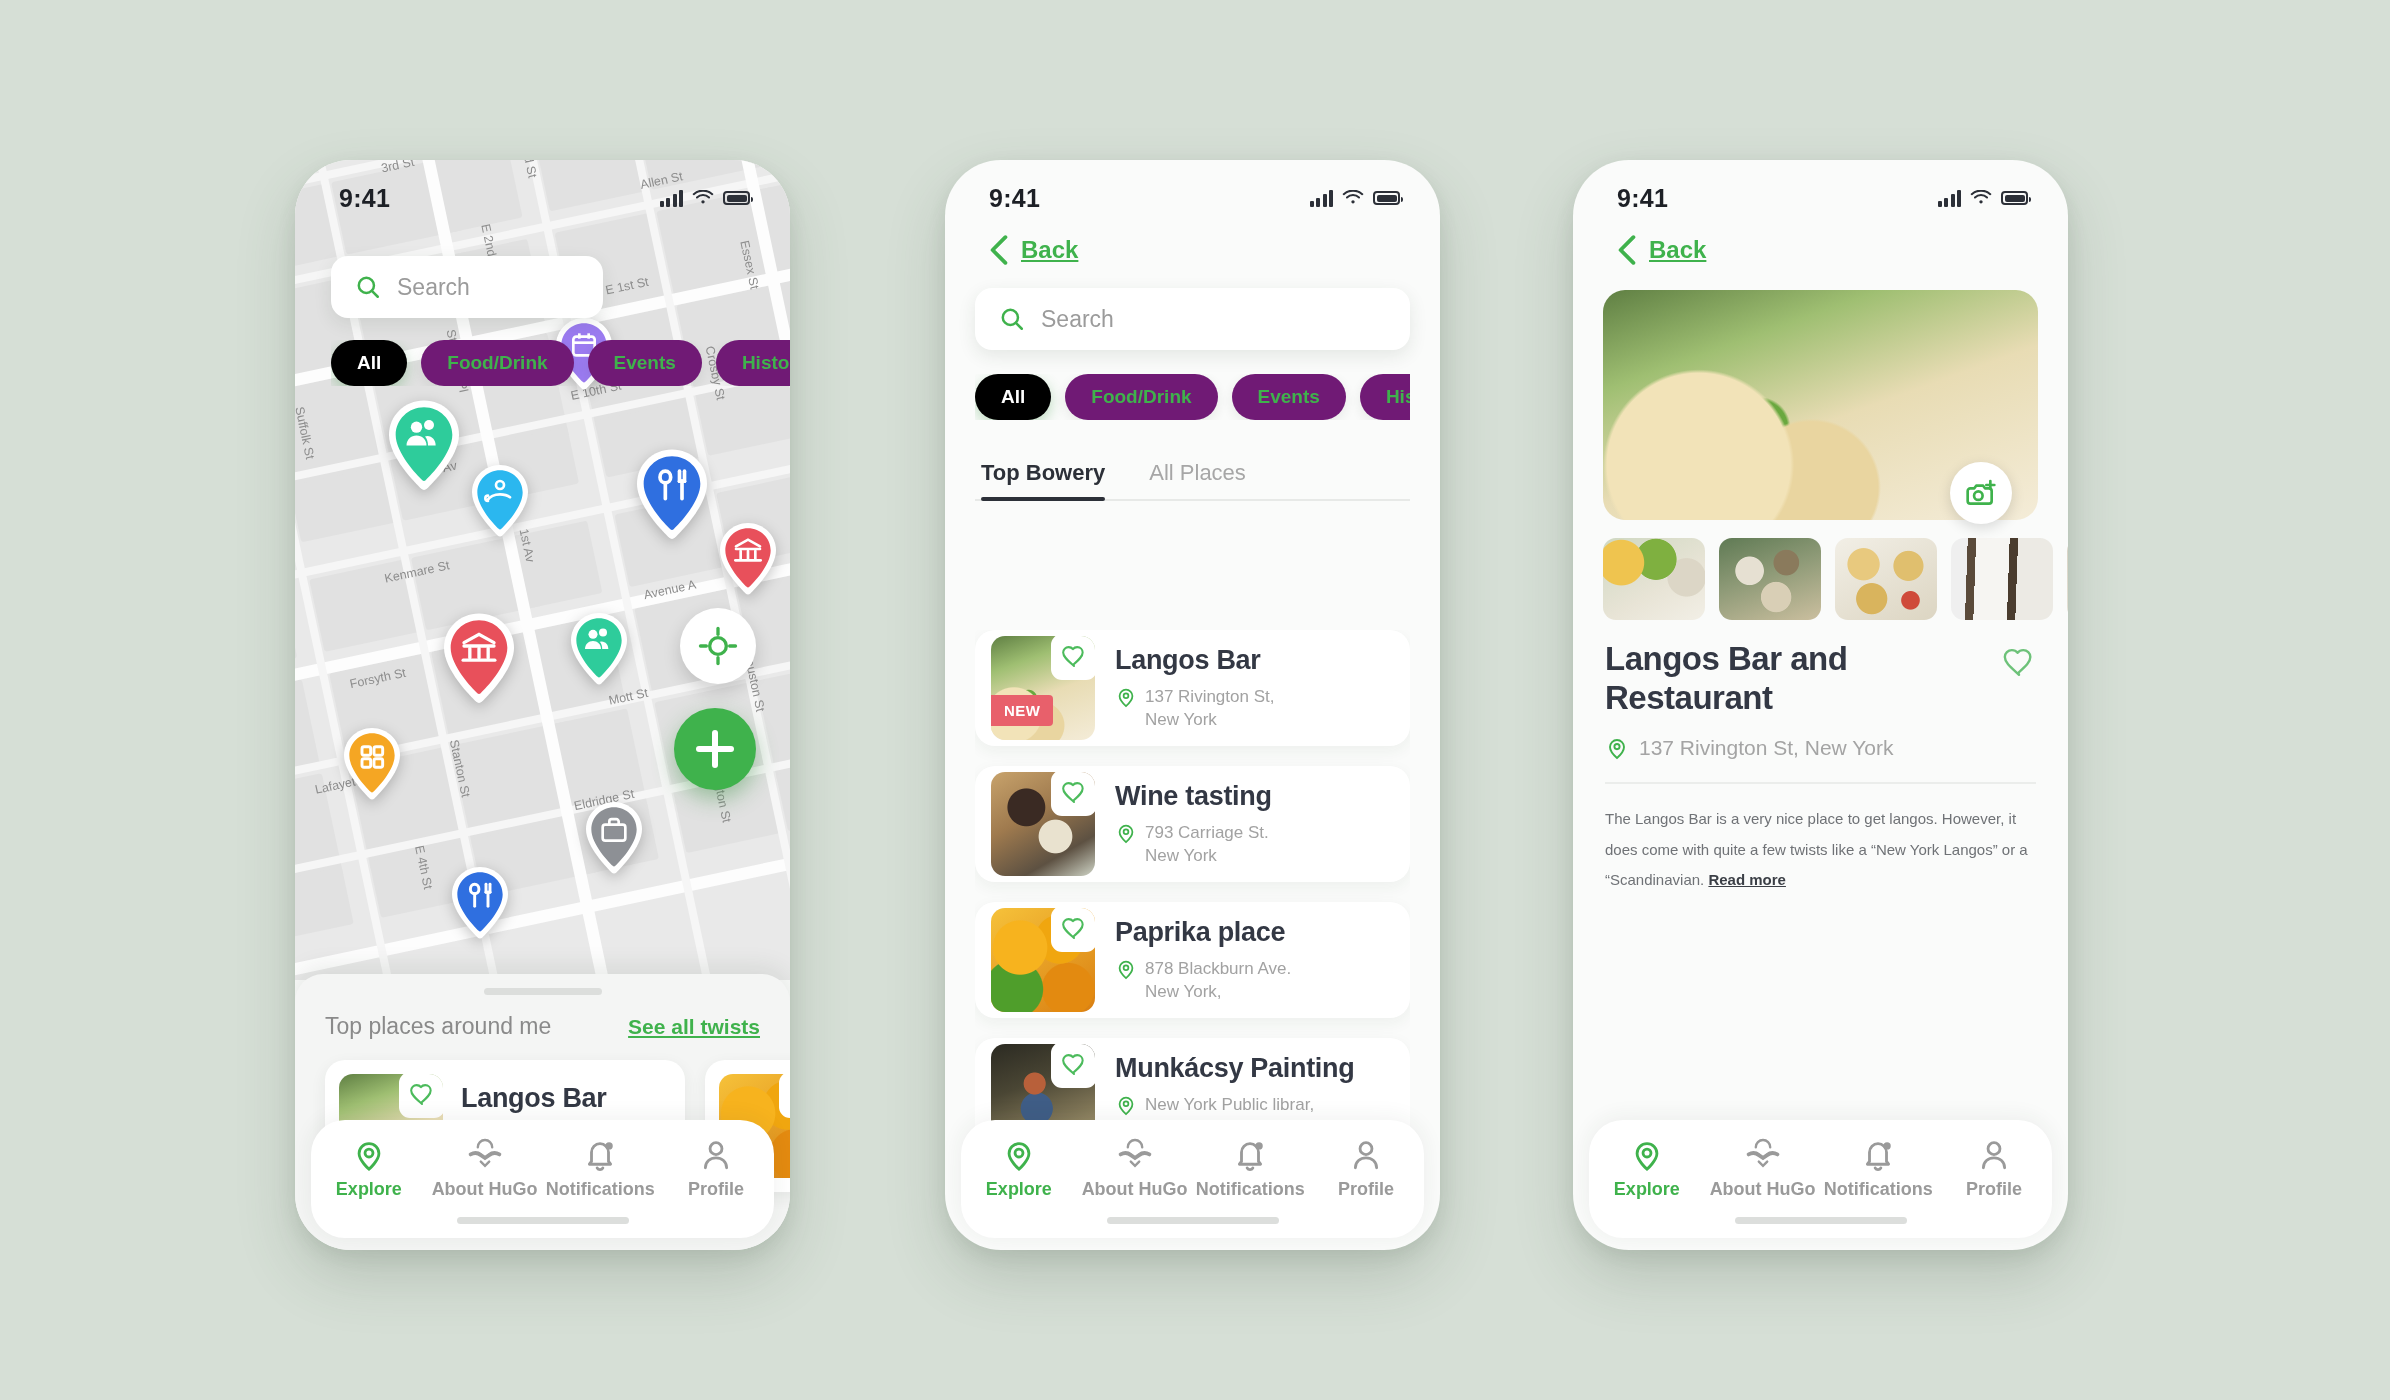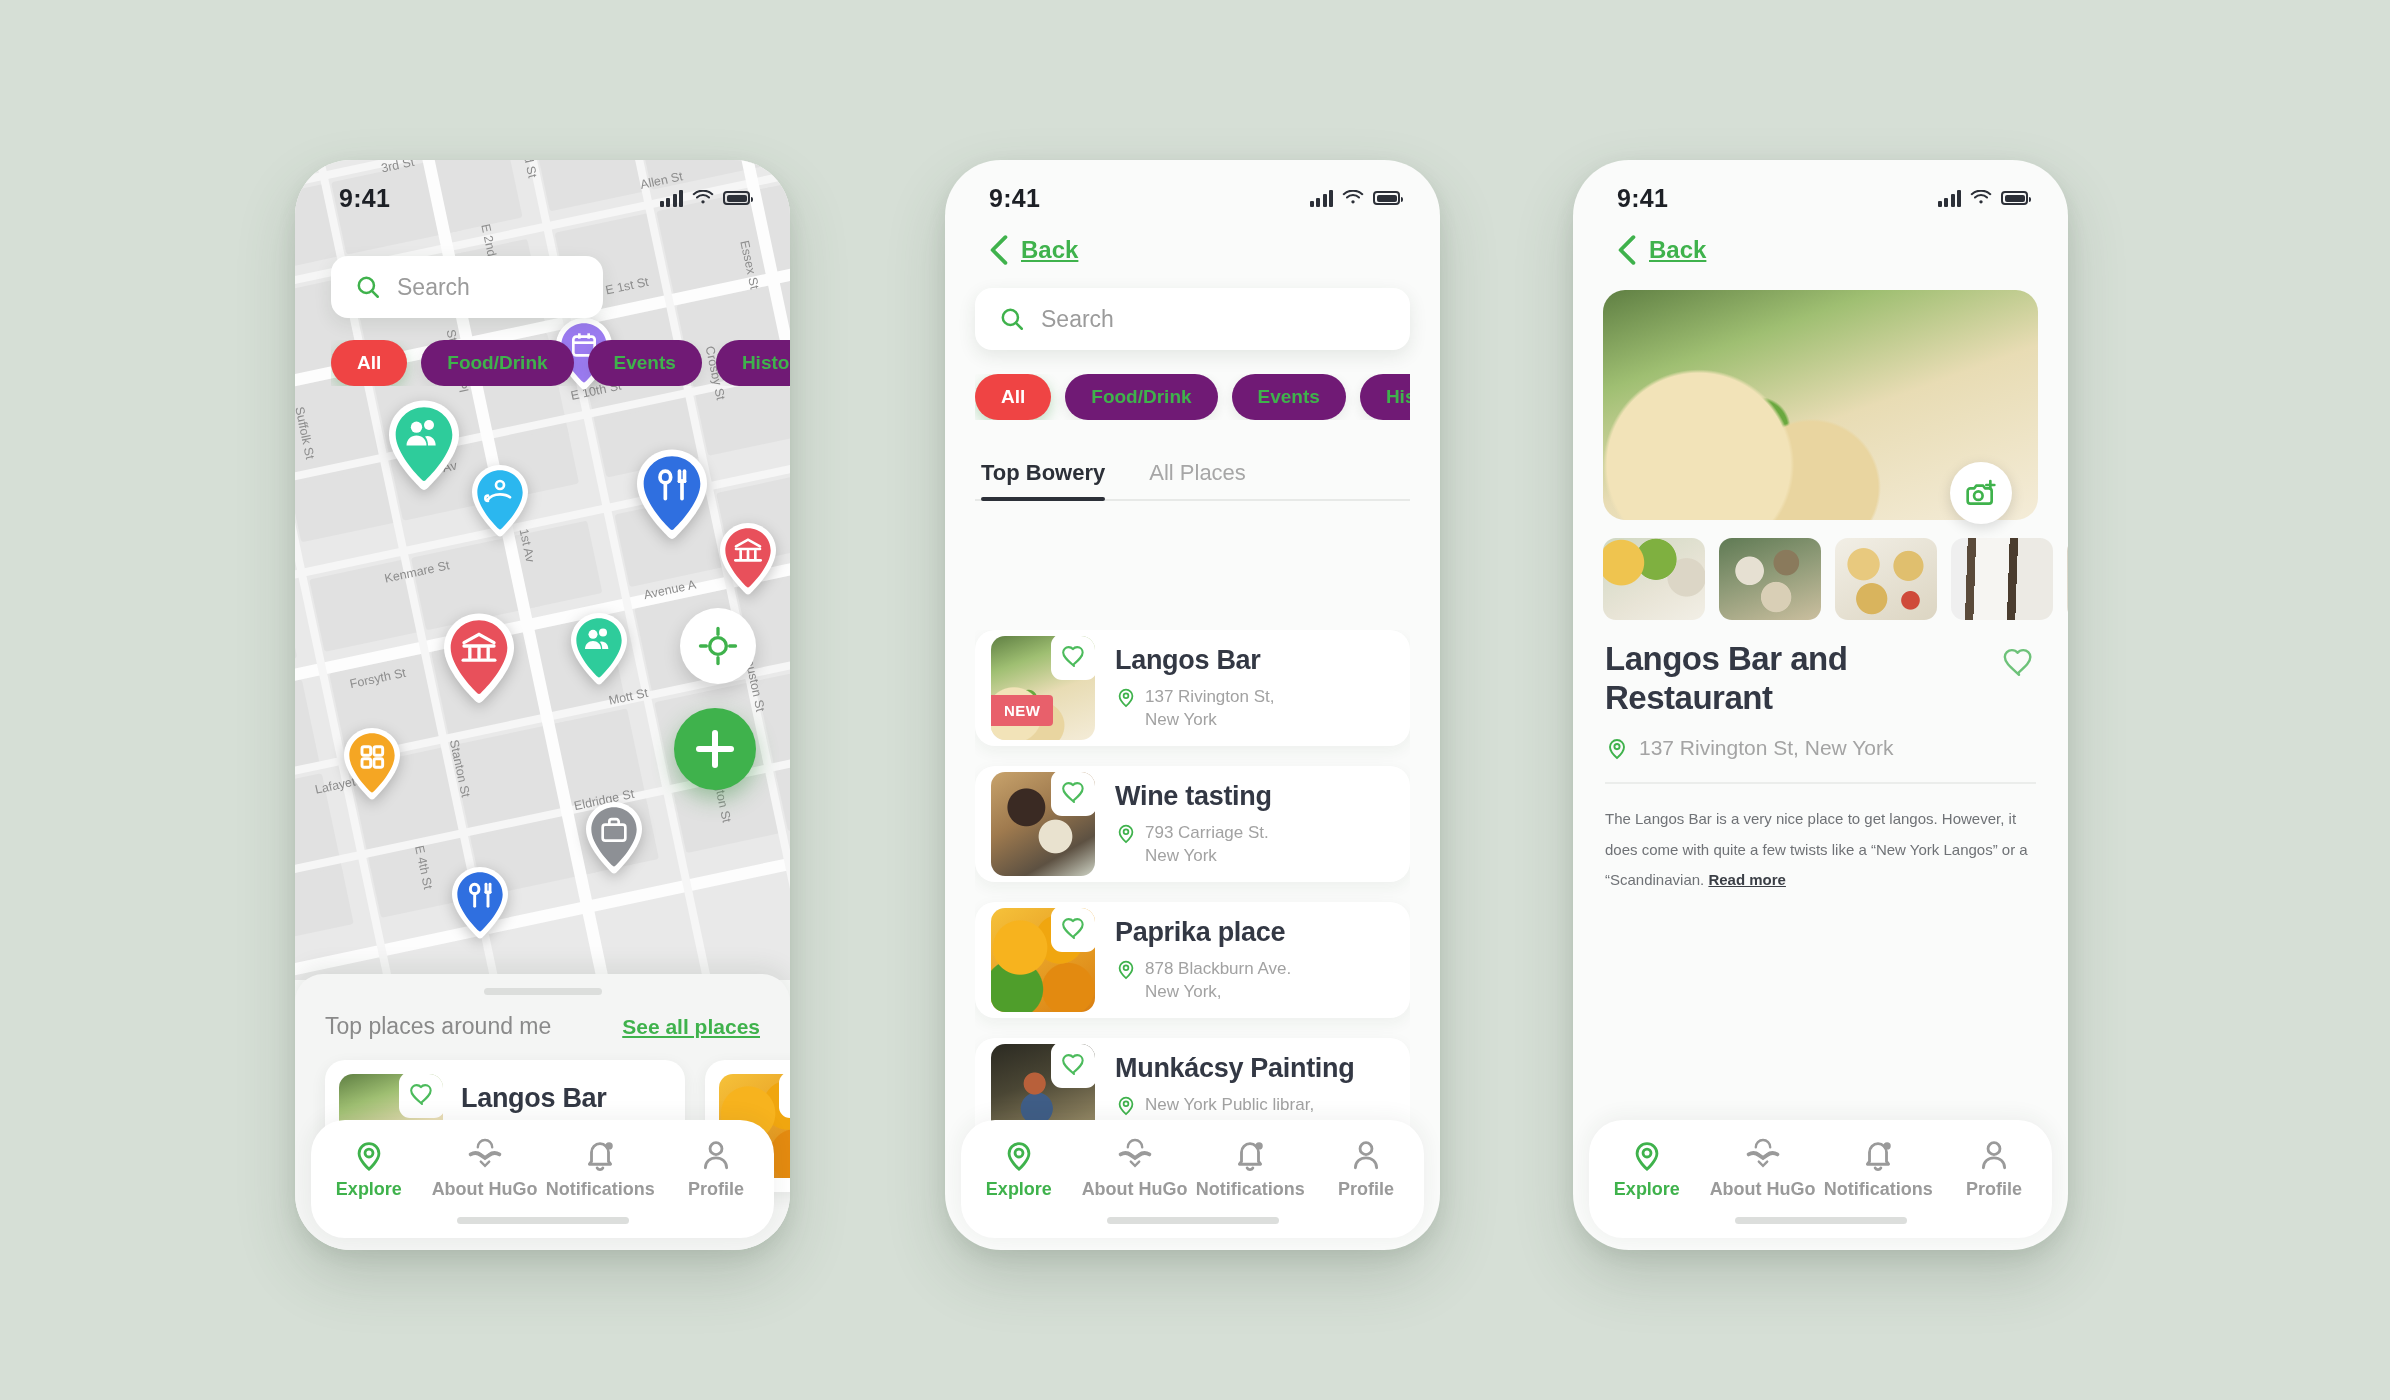--- a/index.html
+++ b/index.html
@@ -81,21 +81,21 @@
     box-shadow: 0 6px 18px rgba(40,60,40,.10);
   }
   .search-ph { color:#9b9b9b; font-size:23px; }
   .chips { display:flex; gap:14px; overflow:hidden; }
   .chip {
     height: 46px; padding: 0 26px; border-radius: 23px; background:#701a75;
     display:flex; align-items:center; justify-content:center;
     color:#3fb24c; font-size:19px; font-weight:bold; white-space:nowrap;
     box-shadow:0 4px 12px rgba(40,60,40,.09);
   }
-  .chip.active { background:#ef4444; color:#fff; box-shadow:0 5px 14px rgba(50,150,60,.3); }
+  .chip.active { background:#000000; color:#fff; box-shadow:0 5px 14px rgba(50,150,60,.3); }
 
   
   .sheet {
     position:absolute; left:0; right:0; bottom:0; height:276px;
     background:#f4f5f4; border-radius:28px 28px 0 0;
     box-shadow:0 -6px 24px rgba(40,60,40,.10); z-index:25; padding: 0 30px;
   }
   .grabber { width:118px; height:7px; background:#dcdedc; border-radius:4px; margin:14px auto 0; }
   .sheet-head { display:flex; align-items:baseline; justify-content:space-between; margin-top:18px; }
   .sheet-title { font-size:23px; color:#8a8a8a; }
@@ -445,21 +445,21 @@
             <div class="chip">Food/Drink</div>
             <div class="chip">Events</div>
             <div class="chip">Historic</div>
           </div>
     </div>
 
     <div class="sheet">
       <div class="grabber"></div>
       <div class="sheet-head">
         <div class="sheet-title">Top places around me</div>
-        <div class="see-all">See all places</div>
+        <div class="see-all">See all twists</div>
       </div>
       <div class="hcards" id="hcards1">
     <div class="hcard">
       <div class="thumb">
         <div class="art" style="background:radial-gradient(circle at 22% 76%, #f2e3b8 0 24%, transparent 25%),radial-gradient(circle at 48% 86%, #e9d5a0 0 22%, transparent 23%),radial-gradient(circle at 36% 60%, #6aa83f 0 9%, transparent 10%),linear-gradient(160deg, #5f7f43 0%, #9fbf72 26%, #e8dcb4 55%, #f4ecd8 100%)"></div>
         <div class="fav">
                   <svg width="26" height="26" viewBox="0 0 24 24" fill="none" stroke="#4cbb5c" stroke-width="1.9" stroke-linejoin="round">
                     <path d="M12 20.3l-1.5-1.35C5.2 14.2 2 11.3 2 7.8 2 5 4.2 2.9 7 2.9c1.6 0 3.1.74 4 1.9.9-1.16 2.4-1.9 4-1.9 2.8 0 5 2.1 5 4.9 0 3.5-3.2 6.4-8.5 11.15L12 20.3z"></path>
                   </svg>
                 </div>

